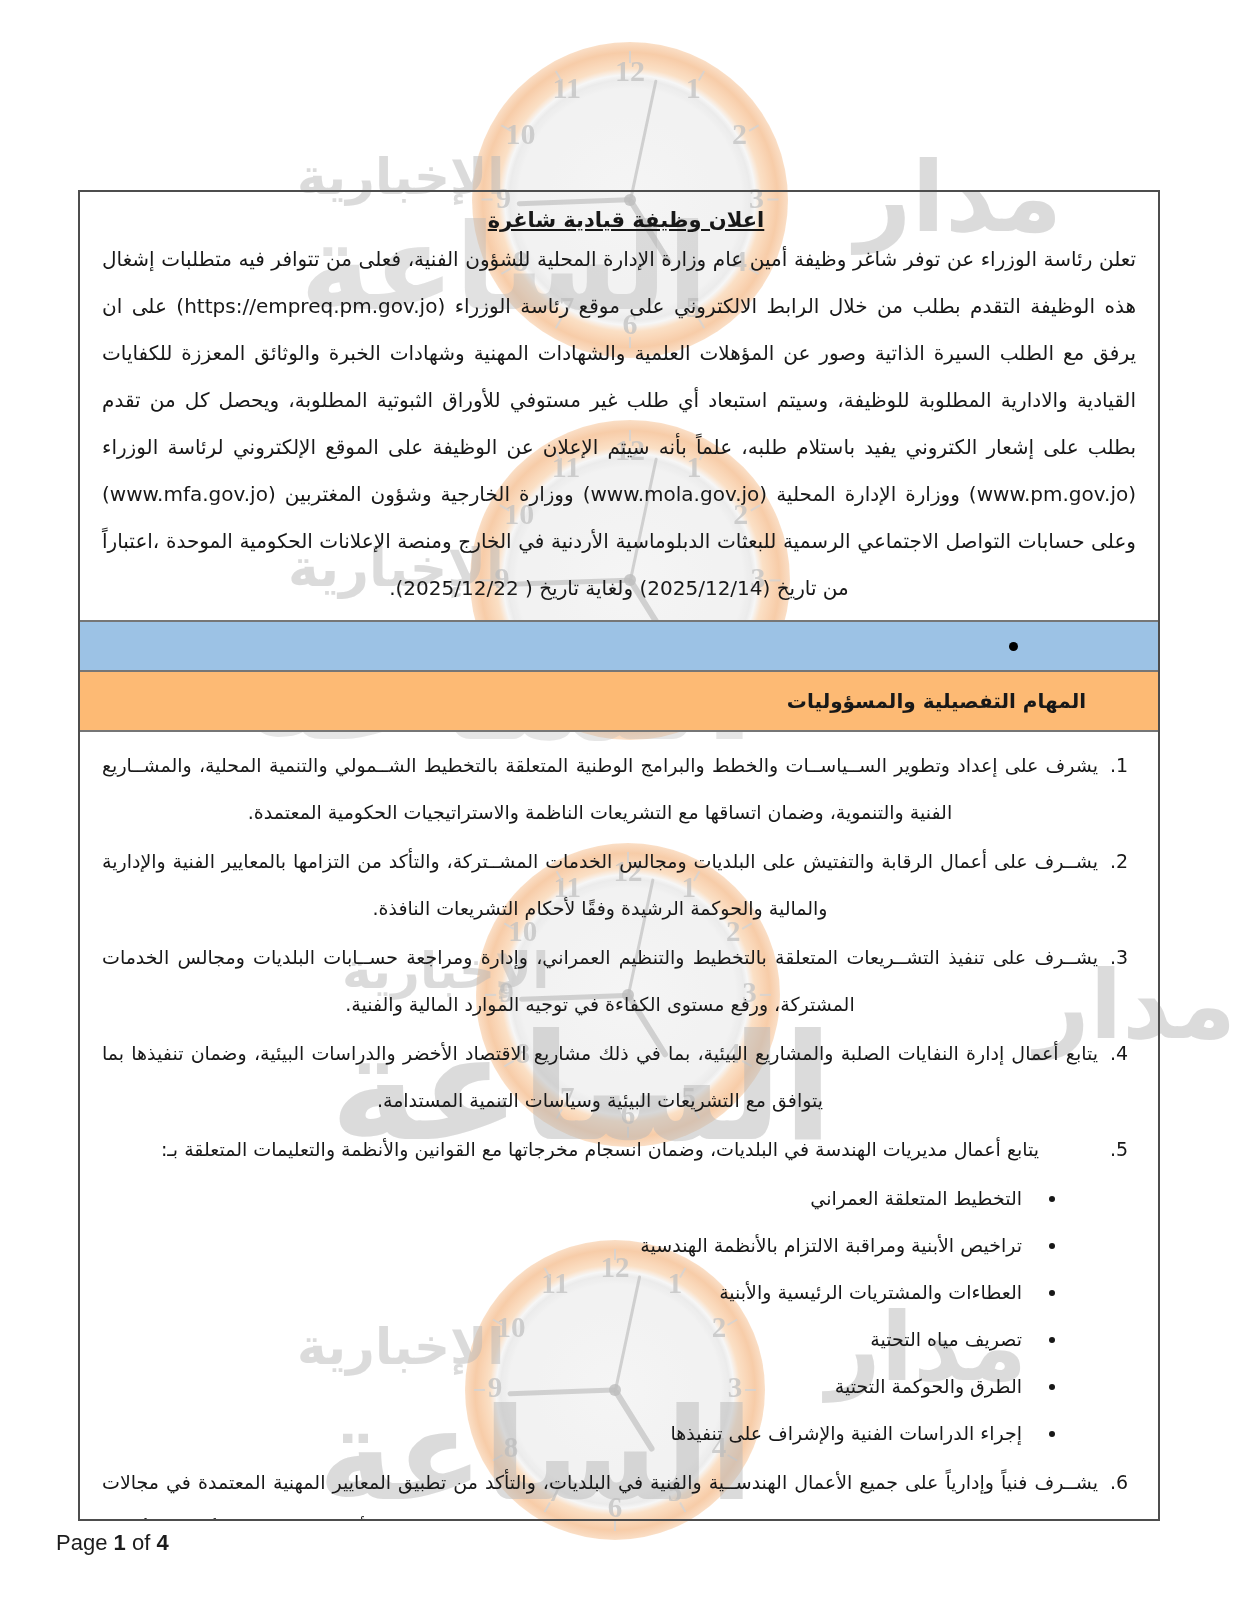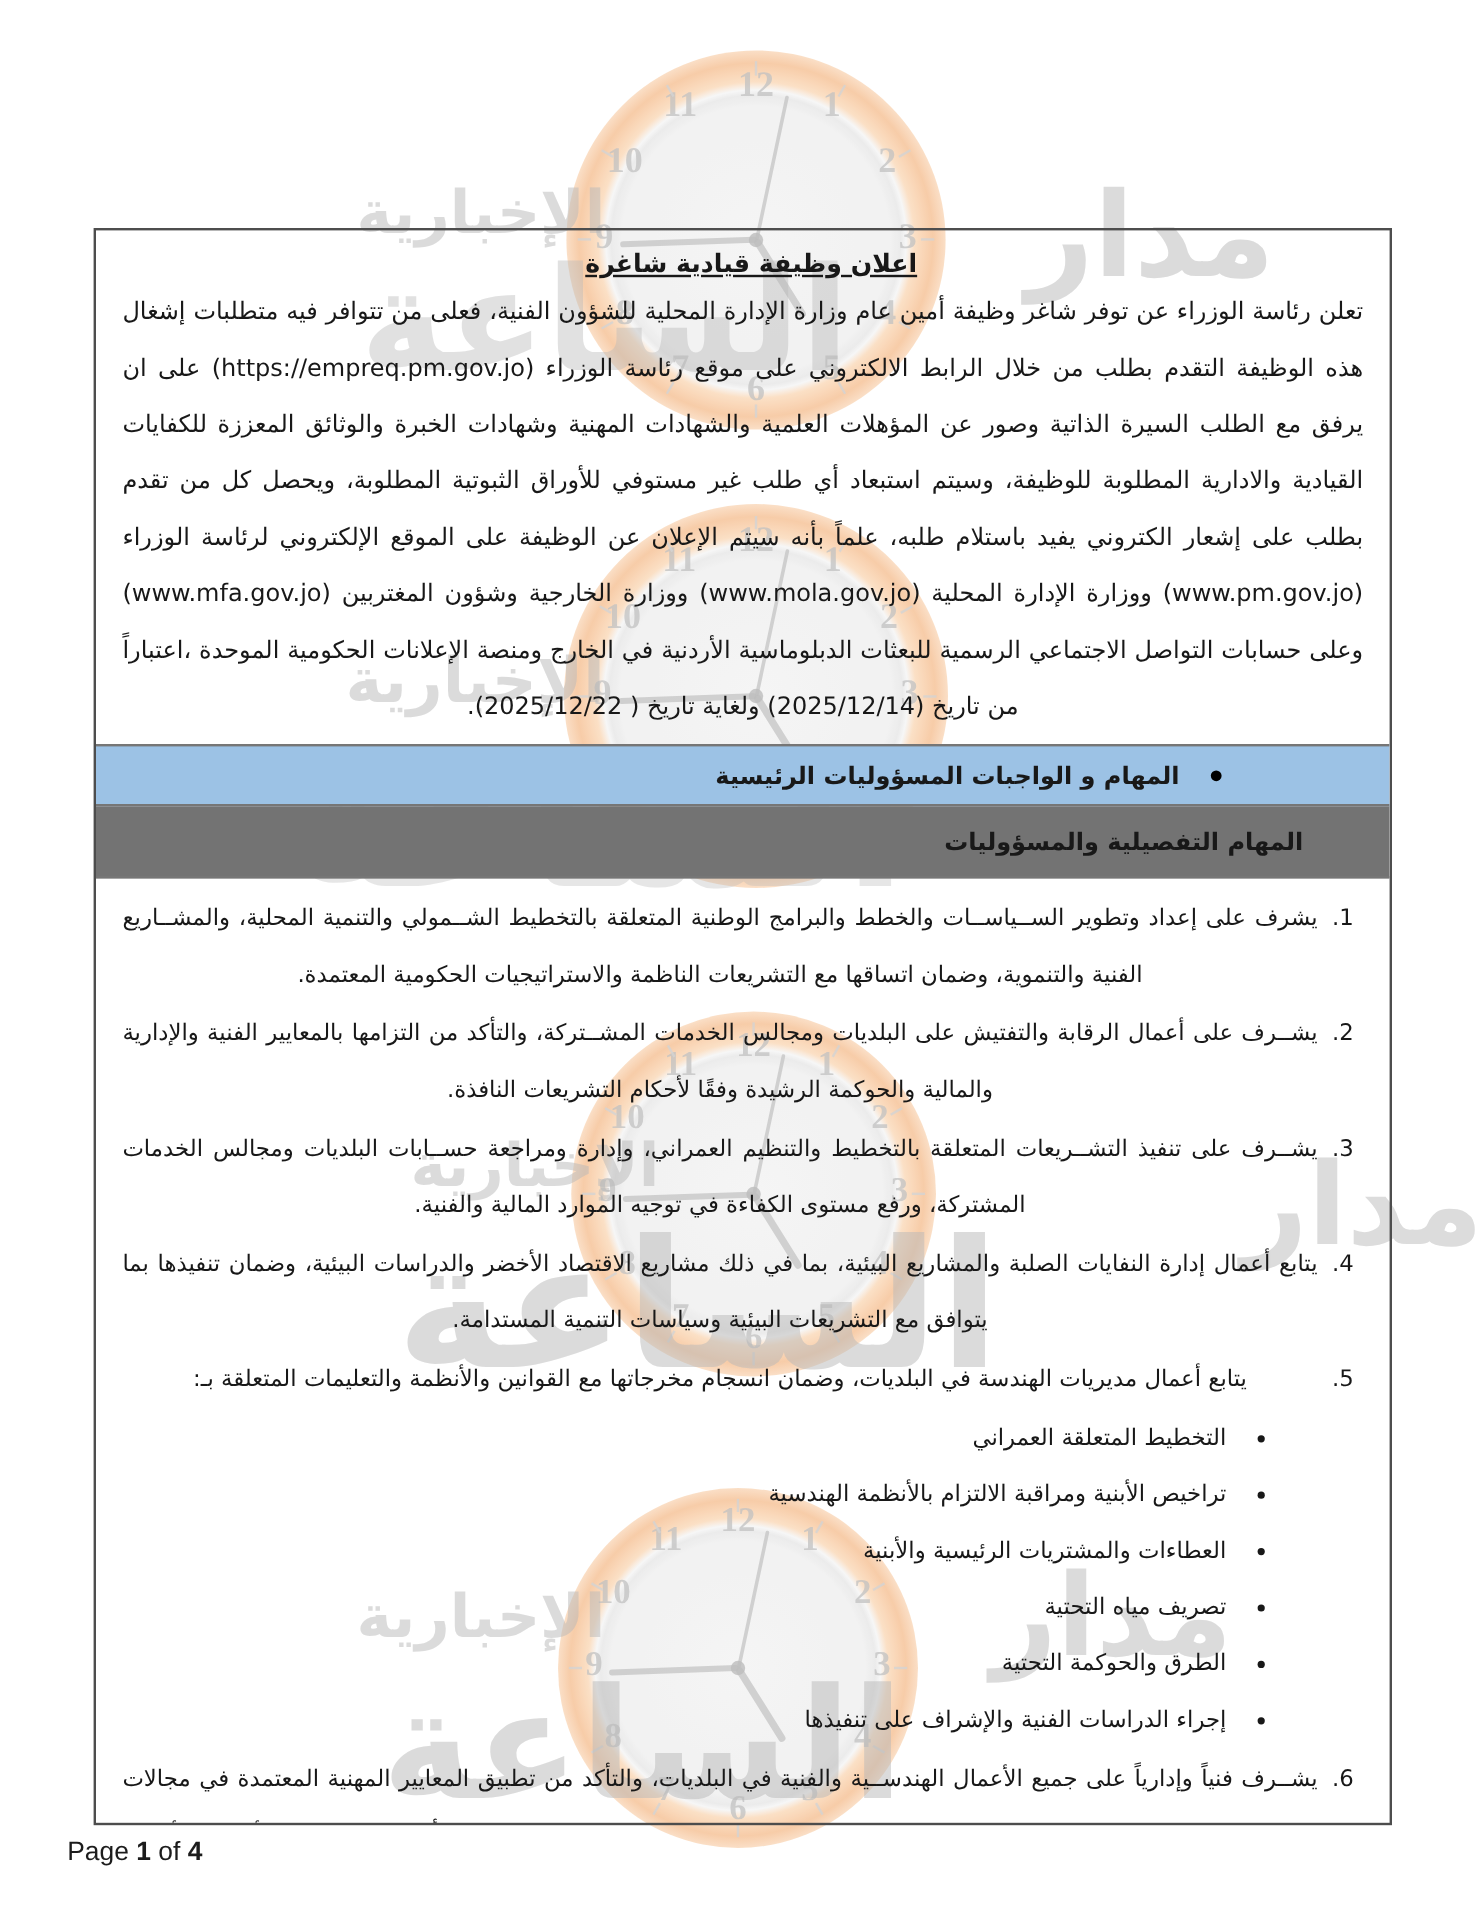--- a/index.html
+++ b/index.html
@@ -25,21 +25,21 @@
     border:2px solid #4d4d4d;box-sizing:border-box;z-index:1;overflow:hidden;
     color:#181818;}
   .doc-title{direction:rtl;text-align:center;font-weight:bold;font-size:21px;
     text-decoration:underline;margin:16px 0 4px 14px;}
   .doc-intro{direction:rtl;text-align:justify;text-align-last:center;
     font-size:20px;line-height:47px;margin:4px 22px 0 22px;min-height:290px;}
   .bar{direction:rtl;display:flex;align-items:center;font-weight:bold;font-size:20px;
     box-sizing:border-box;}
   .bar-primary{background:#9cc2e5;border-top:2px solid #767676;border-bottom:2px solid #767676;
     height:52px;padding-right:140px;margin-top:8px;}
-  .bar-secondary{background:#737373;border-bottom:2px solid #767676;height:60px;
+  .bar-secondary{background:#fdba74;border-bottom:2px solid #767676;height:60px;
     padding-right:72px;}
   .bullet-dot{width:9px;height:9px;background:#000;border-radius:50%;margin-left:26px;flex:0 0 auto;}
   ol.duties{direction:rtl;font-size:19px;line-height:47px;margin:10px 24px 0 22px;
     padding:0 30px 0 0;}
   ol.duties>li{text-align:justify;text-align-last:center;margin:0 0 2px 0;padding-right:6px;}
   ul.subduties{list-style:disc;margin:2px 0 2px 0;padding:0 62px 0 0;}
   ul.subduties>li{text-align:right;text-align-last:right;padding-right:14px;}
   .footer{position:absolute;left:56px;top:1530px;z-index:1;font-size:22px;color:#1c1c1c;
     font-family:"Liberation Sans","DejaVu Sans",sans-serif;}
   .footer b{font-weight:bold;}
@@ -183,21 +183,20 @@
       <div class="wm-text" style="left: 318px; top: 1380px; font-size: 128px; opacity: 0.5;">الساعة</div>
     </div>
 
   <div class="doc-box">
     <div class="doc-title">اعلان وظيفة قيادية شاغرة</div>
 
     <div class="doc-intro">تعلن رئاسة الوزراء عن توفر شاغر وظيفة أمين عام وزارة الإدارة المحلية للشؤون الفنية، فعلى من تتوافر فيه متطلبات إشغال هذه الوظيفة التقدم بطلب من خلال الرابط الالكتروني على موقع رئاسة الوزراء (https://empreq.pm.gov.jo) على ان يرفق مع الطلب السيرة الذاتية وصور عن المؤهلات العلمية والشهادات المهنية وشهادات الخبرة والوثائق المعززة للكفايات القيادية والادارية المطلوبة للوظيفة، وسيتم استبعاد أي طلب غير مستوفي للأوراق الثبوتية المطلوبة، ويحصل كل من تقدم بطلب على إشعار الكتروني يفيد باستلام طلبه، علماً بأنه سيتم الإعلان عن الوظيفة على الموقع الإلكتروني لرئاسة الوزراء (www.pm.gov.jo) ووزارة الإدارة المحلية (www.mola.gov.jo) ووزارة الخارجية وشؤون المغتربين (www.mfa.gov.jo) وعلى حسابات التواصل الاجتماعي الرسمية للبعثات الدبلوماسية الأردنية في الخارج ومنصة الإعلانات الحكومية الموحدة ،اعتباراً من تاريخ (2025/12/14) ولغاية تاريخ ( 2025/12/22).</div>
 
     <div class="bar bar-primary">
       <span class="bullet-dot"></span>
-      <span>المهام و الواجبات المسؤوليات الرئيسية</span>
     </div>
 
     <div class="bar bar-secondary">
       <span>المهام التفصيلية والمسؤوليات</span>
     </div>
 
     <ol class="duties">
         <li>يشرف على إعداد وتطوير الســياســات والخطط والبرامج الوطنية المتعلقة بالتخطيط الشــمولي والتنمية المحلية، والمشــاريع الفنية والتنموية، وضمان اتساقها مع التشريعات الناظمة والاستراتيجيات الحكومية المعتمدة.</li>
         <li>يشــرف على أعمال الرقابة والتفتيش على البلديات ومجالس الخدمات المشــتركة، والتأكد من التزامها بالمعايير الفنية والإدارية والمالية والحوكمة الرشيدة وفقًا لأحكام التشريعات النافذة.</li>
         <li>يشــرف على تنفيذ التشــريعات المتعلقة بالتخطيط والتنظيم العمراني، وإدارة ومراجعة حســابات البلديات ومجالس الخدمات المشتركة، ورفع مستوى الكفاءة في توجيه الموارد المالية والفنية.</li>

